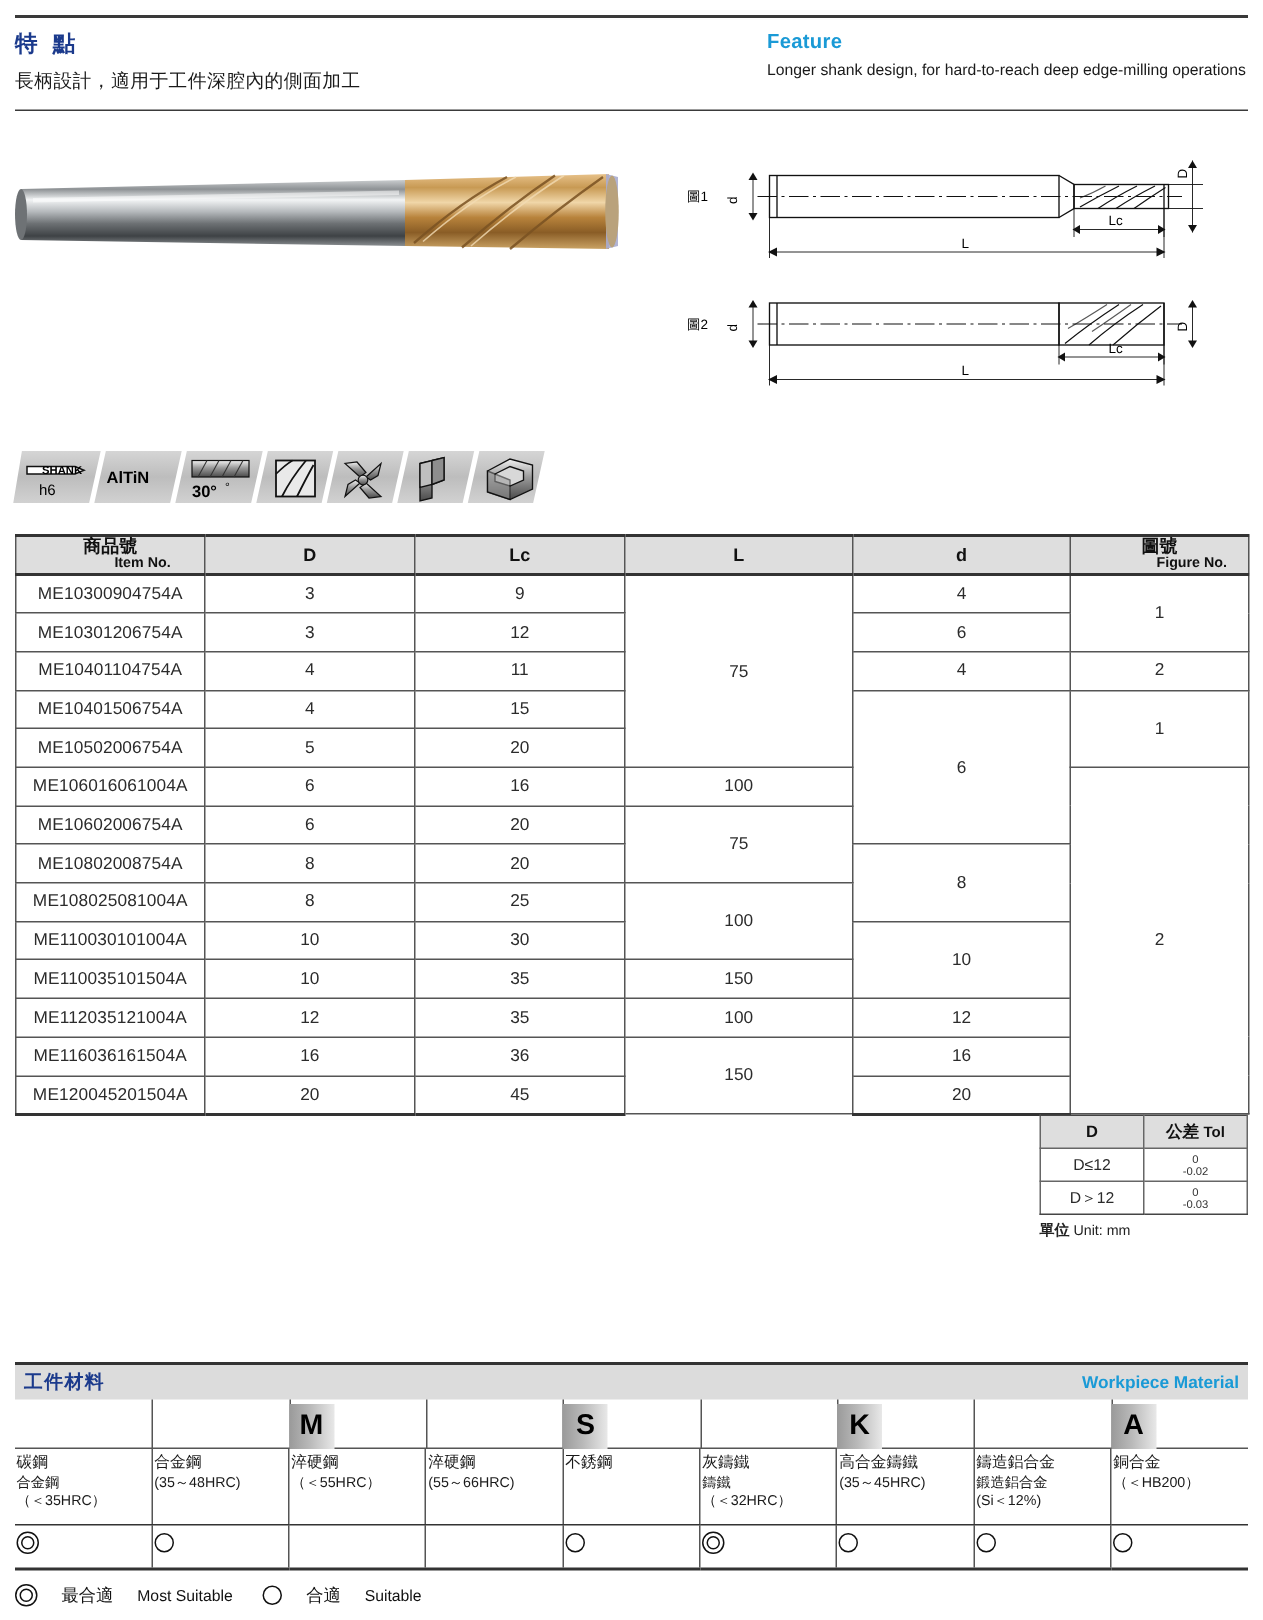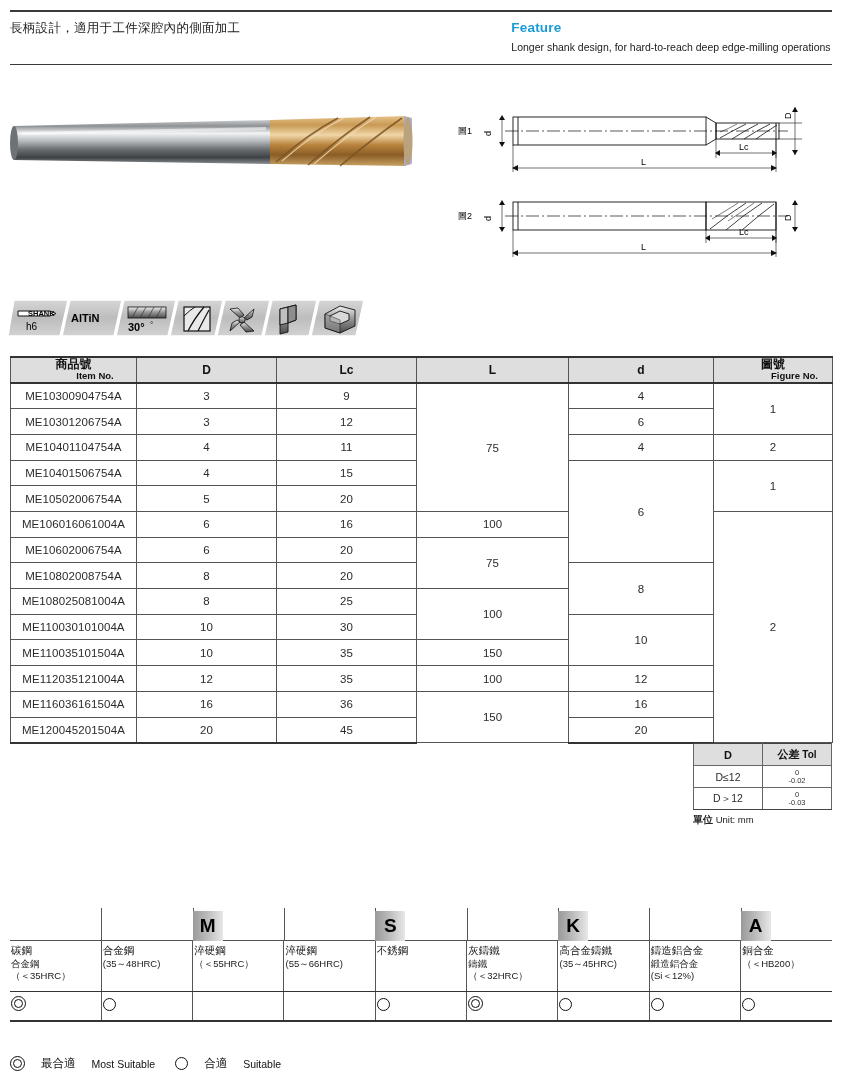--- a/index.html
+++ b/index.html
@@ -130,20 +130,21 @@
   .lg-cn { font-size:11.5px; color:#111; }
   .lg-en { font-size:10.5px; color:#111; }
 </style>
 </head>
 <body>
 
 <div class="feature-wrap">
   <div class="rule-top"></div>
   <div class="feature-body">
     <div class="feat-left">
+      <div class="feat-title-cn">特 點</div>
       <div class="feat-desc-cn">長柄設計，適用于工件深腔內的側面加工</div>
     </div>
     <div class="feat-right">
       <div class="feat-title-en">Feature</div>
       <div class="feat-desc-en">Longer shank design, for hard-to-reach deep edge-milling operations</div>
     </div>
   </div>
   <div class="rule-bot"></div>
 </div>
 
@@ -516,20 +517,24 @@
         </tr>
       </tbody>
   </table>
   <div class="unit-line">
     <span class="u-cn">單位</span>
     <span>Unit: mm</span>
   </div>
 </div>
 
 <div class="wp-wrap">
+  <div class="wp-bar">
+    <span class="wp-bar-cn">工件材料</span>
+    <span class="wp-bar-en">Workpiece Material</span>
+  </div>
   <div class="wp-badges">
       <div class="wp-vline" style="left: 91.3333px;"></div>
       <div class="wp-vline" style="left: 182.667px;"></div>
       <div class="wp-vline" style="left: 274px;"></div>
       <div class="wp-vline" style="left: 365.333px;"></div>
       <div class="wp-vline" style="left: 456.667px;"></div>
       <div class="wp-vline" style="left: 548px;"></div>
       <div class="wp-vline" style="left: 639.333px;"></div>
       <div class="wp-vline" style="left: 730.667px;"></div>
       <div class="wp-badge" style="left: 182.667px;">M</div>

